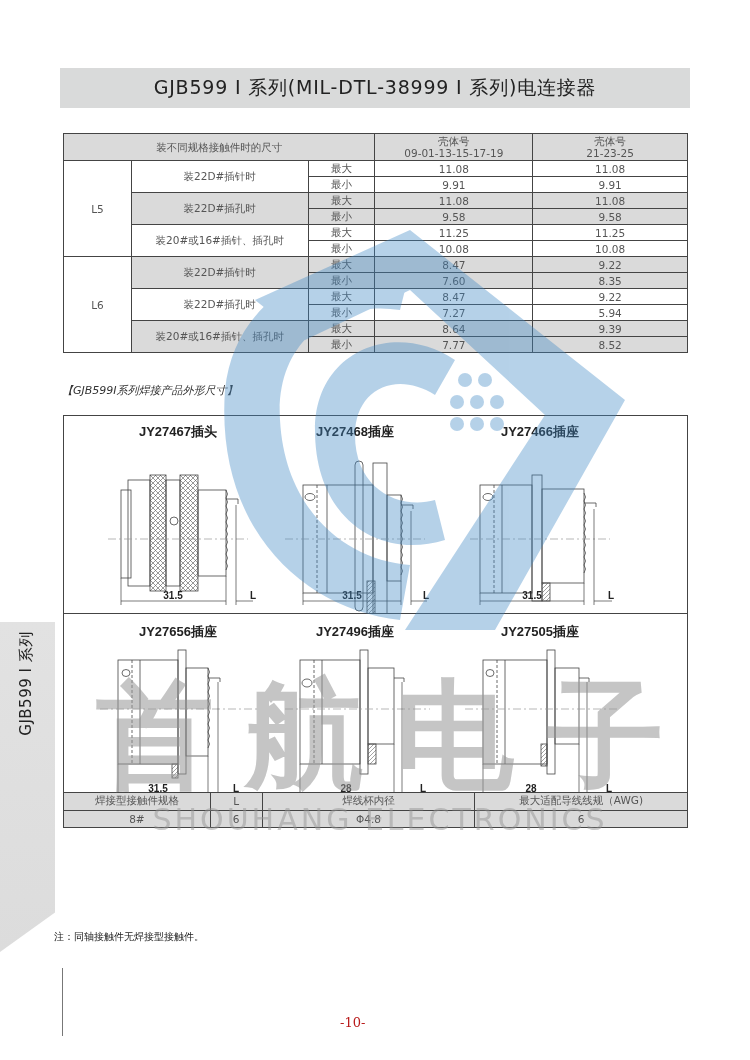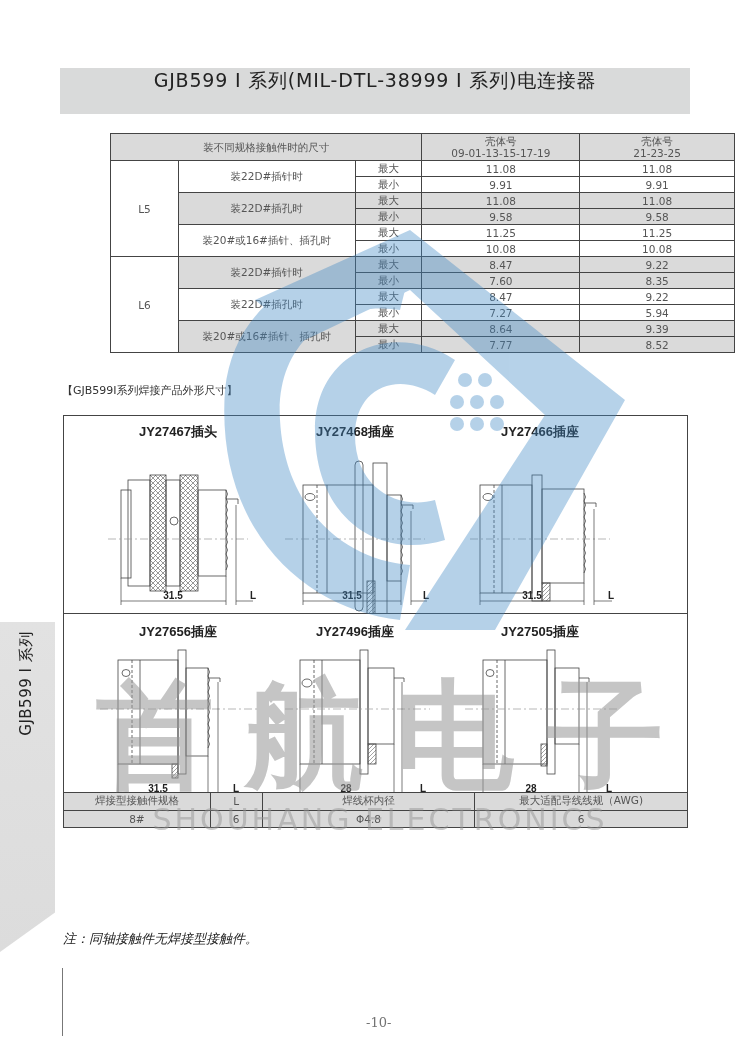--- a/index.html
+++ b/index.html
@@ -9,53 +9,53 @@
   
   .side-tab { position:absolute; left:0; top:622px; width:55px; height:330px;
               background:linear-gradient(180deg,#e2e2e2 0%,#dcdcdc 100%);
               clip-path:polygon(0 0,100% 0,100% 88%,0 100%); }
   .side-tab-label { position:absolute; left:6px; top:628px; width:40px; height:110px;
                     display:flex; align-items:center; justify-content:center; }
   .side-tab-label span { display:block; transform:rotate(-90deg); white-space:nowrap;
                     font-size:15px; color:#222; letter-spacing:0.5px; }
 
   
-  .title-bar { position:absolute; left:60px; top:68px; width:630px; height:46px;
-               background:#d9dada; display:flex; align-items:flex-start; justify-content:center; }
+  .title-bar { position:absolute; left:60px; top:68px; width:630px; height:40px;
+               background:#d9dada; display:flex; align-items:center; justify-content:center; }
   .title-bar span { font-size:19px; color:#222; letter-spacing:0.8px; font-family:"DejaVu Sans",sans-serif; }
 
   
   table.doc { border-collapse:collapse; position:absolute; font-size:10.5px; color:#555;
               font-family:"DejaVu Sans",sans-serif; }
   table.doc td, table.doc th { border:1px solid #444; text-align:center; padding:0; font-weight:normal; }
   .g { background:#dadada; }
   .w { background:#ffffff; }
 
-  #dims-table { left:63px; top:133px; width:625px;margin-left:47px; }
+  #dims-table { left:63px; top:133px; width:625px; }
   #dims-table th { height:26px; line-height:12px; }
   #dims-table td { height:15px; }
 
   #solder-table { left:63px; top:792px; width:625px;border-radius:28px; }
   #solder-table td { height:16.5px; }
 
-  .section-heading { position:absolute; left:62px; top:383px; font-size:11px; color:#333; }
+  .section-heading { position:absolute; left:62px; top:383px; font-size:11px; color:#333;font-style:italic; }
 
   
   .drawing-box { position:absolute; left:63px; top:415px; width:625px; height:378px;
                  border:1px solid #444; box-sizing:border-box; background:transparent; }
   .drawing-divider { position:absolute; left:63px; top:613px; width:625px; height:1px; background:#444; }
 
   .cell { position:absolute; width:200px; height:190px; }
   .cell-title { position:absolute; top:0; left:0; width:100%; text-align:center;
                 font-size:13px; font-weight:bold; color:#222; font-family:"Liberation Sans",sans-serif; }
   .cell svg { position:absolute; left:0; top:0; }
 
-  .note { position:absolute; left:63px; top:930px; font-size:13px; color:#222;font-style:italic; }
+  .note { position:absolute; left:54px; top:930px; font-size:10px; color:#222; }
   .footer-rule { position:absolute; left:62px; top:968px; width:1px; height:68px; background:#777; }
-  .page-number { position:absolute; left:366px; top:1015px; font-size:13px; color:#737373;
+  .page-number { position:absolute; left:340px; top:1015px; font-size:13px; color:#b91c1c;
                  font-family:"DejaVu Serif","Liberation Serif",serif; }
 
   
   .wm-logo { position:absolute; left:195px; top:230px; width:430px; height:400px; pointer-events:none; }
   .wm-text-cn { position:absolute; left:80px; top:675px; width:600px; height:120px; pointer-events:none;
                 display:flex; justify-content:space-around; align-items:center; }
   .wm-text-cn span { font-size:118px; font-weight:bold; color:rgba(150,150,150,0.55); line-height:1;
                      font-family:"DejaVu Sans",sans-serif; }
   .wm-text-en { position:absolute; left:75px; top:805px; width:610px; text-align:center; pointer-events:none;
                 font-size:30px; letter-spacing:3px; color:rgba(150,150,150,0.5);

